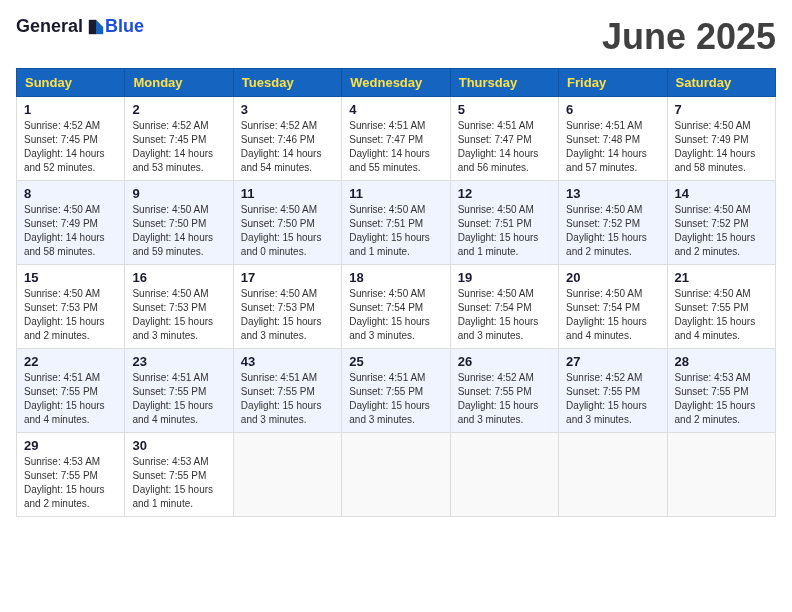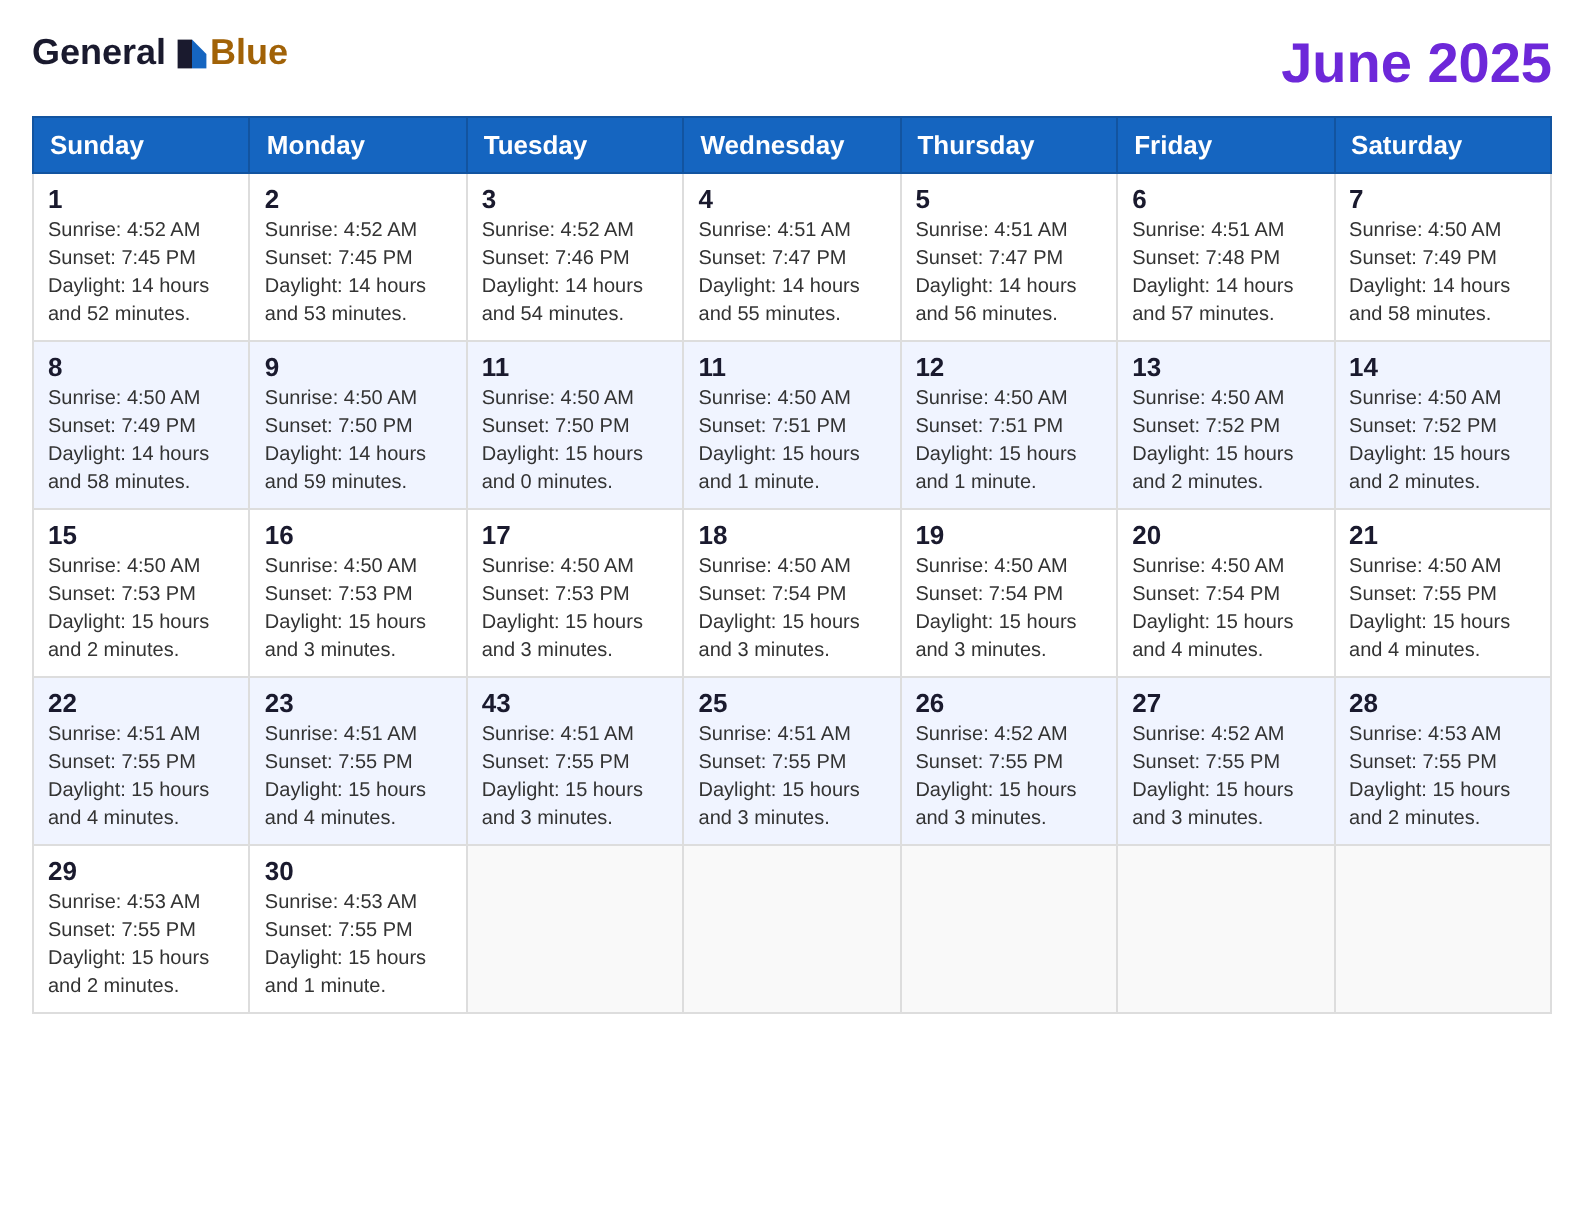--- a/index.html
+++ b/index.html
@@ -26,47 +26,47 @@
       gap: 2px;
     }
     .logo-general {
       font-size: 18px;
       font-weight: bold;
       color: #1a1a2e;
     }
     .logo-blue {
       font-size: 18px;
       font-weight: bold;
-      color: #a16207;
+      color: #1d4ed8;
     }
     .logo-icon {
       width: 18px;
       height: 18px;
       margin-left: 2px;
     }
     .title-block {
       text-align: right;
     }
     .month-year {
-      font-size: 28px;
-      font-weight: bold;
-      color: #6d28d9;
+      font-size: 36px;
+      font-weight: bold;
+      color: #404040;
     }
     .location {
       font-size: 14px;
       color: #444;
     }
     .calendar {
       width: 100%;
       border-collapse: collapse;
       border: 1px solid #ccc;
     }
     .calendar th {
       background-color: #1565c0;
-      color: #ffffff;
+      color: #fde047;
       text-align: left;
       padding: 6px 8px;
       font-size: 13px;
       font-weight: bold;
       border: 1px solid #1254a0;
     }
     .calendar td {
       vertical-align: top;
       padding: 5px 7px;
       border: 1px solid #ddd;

